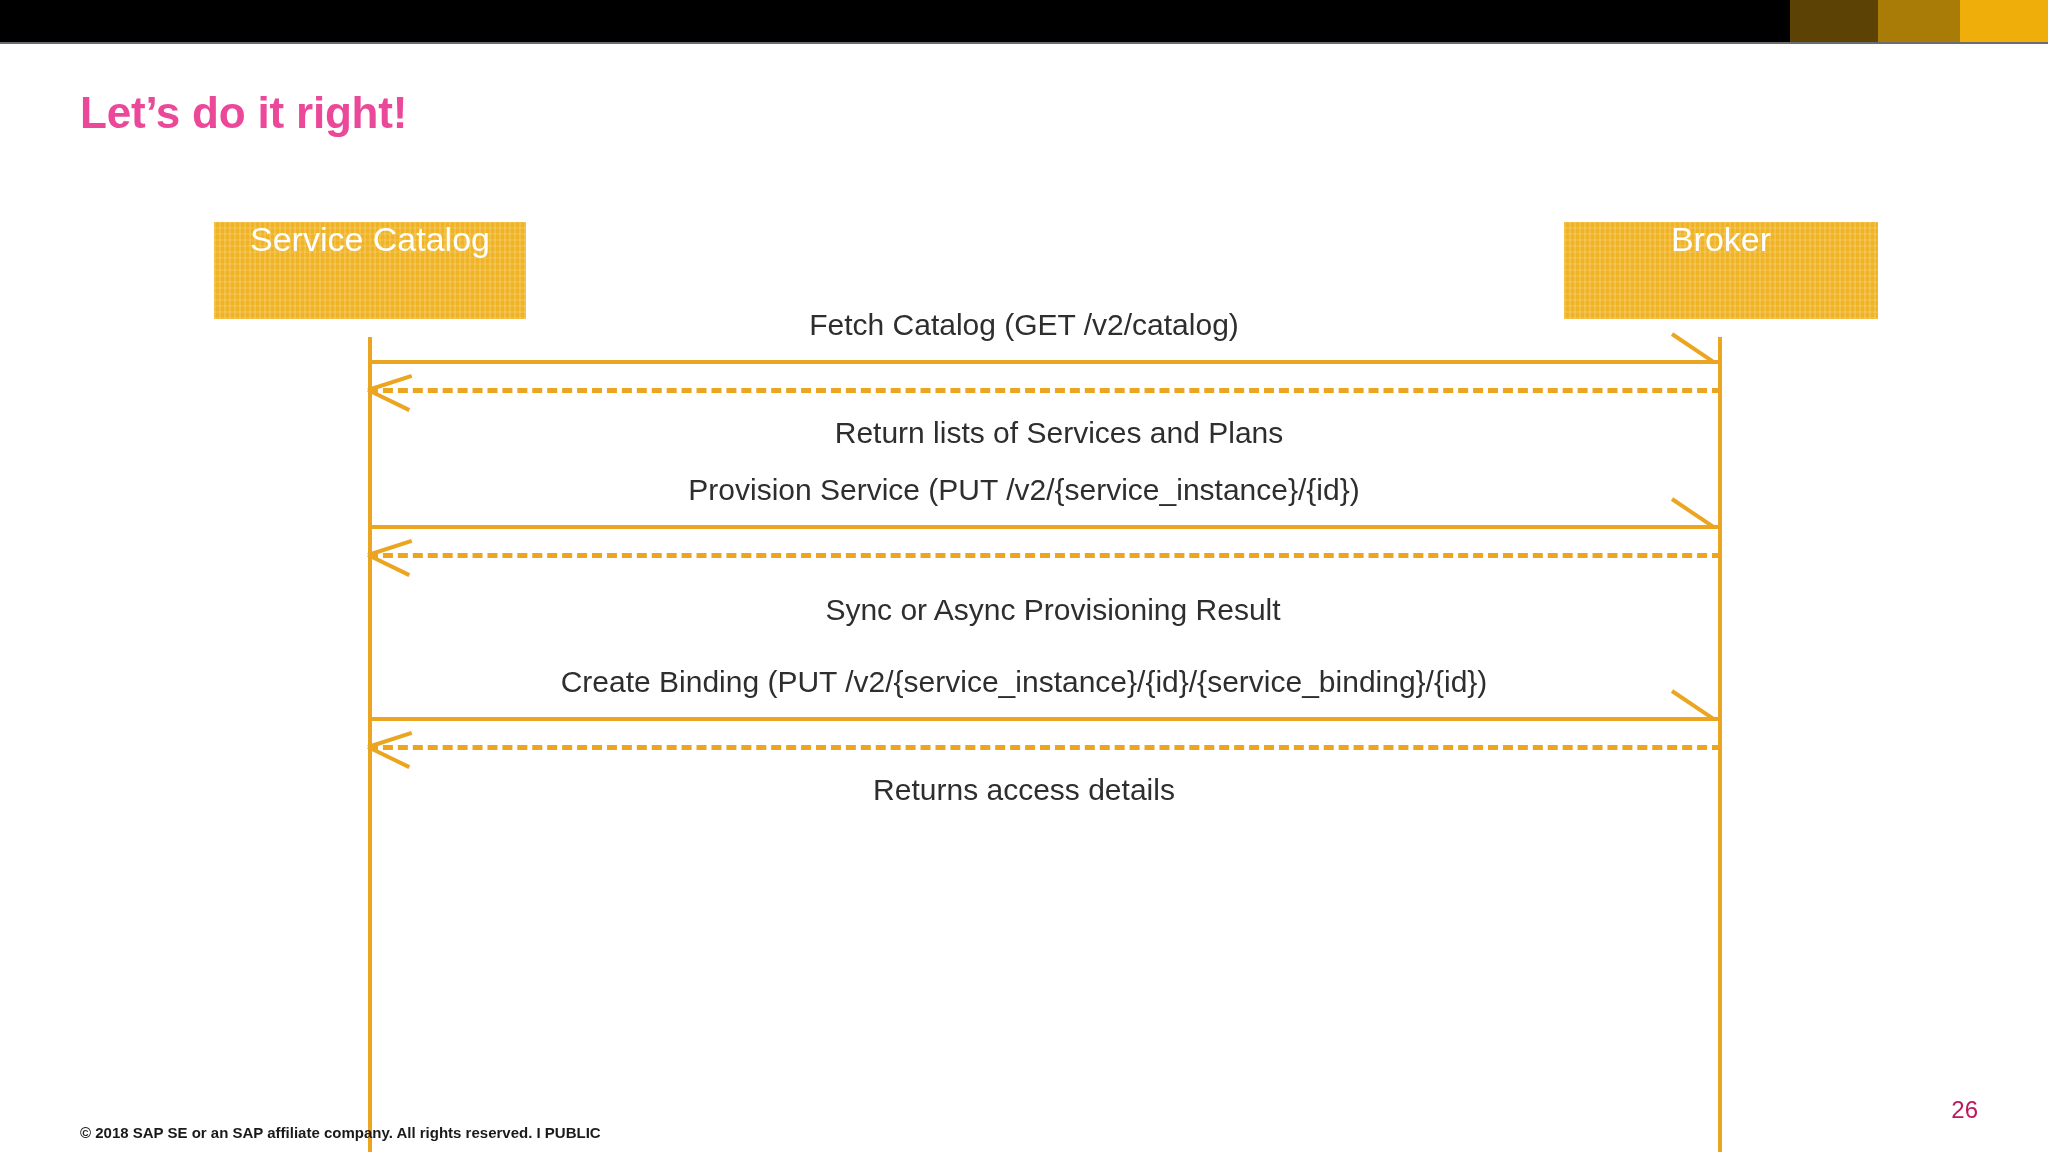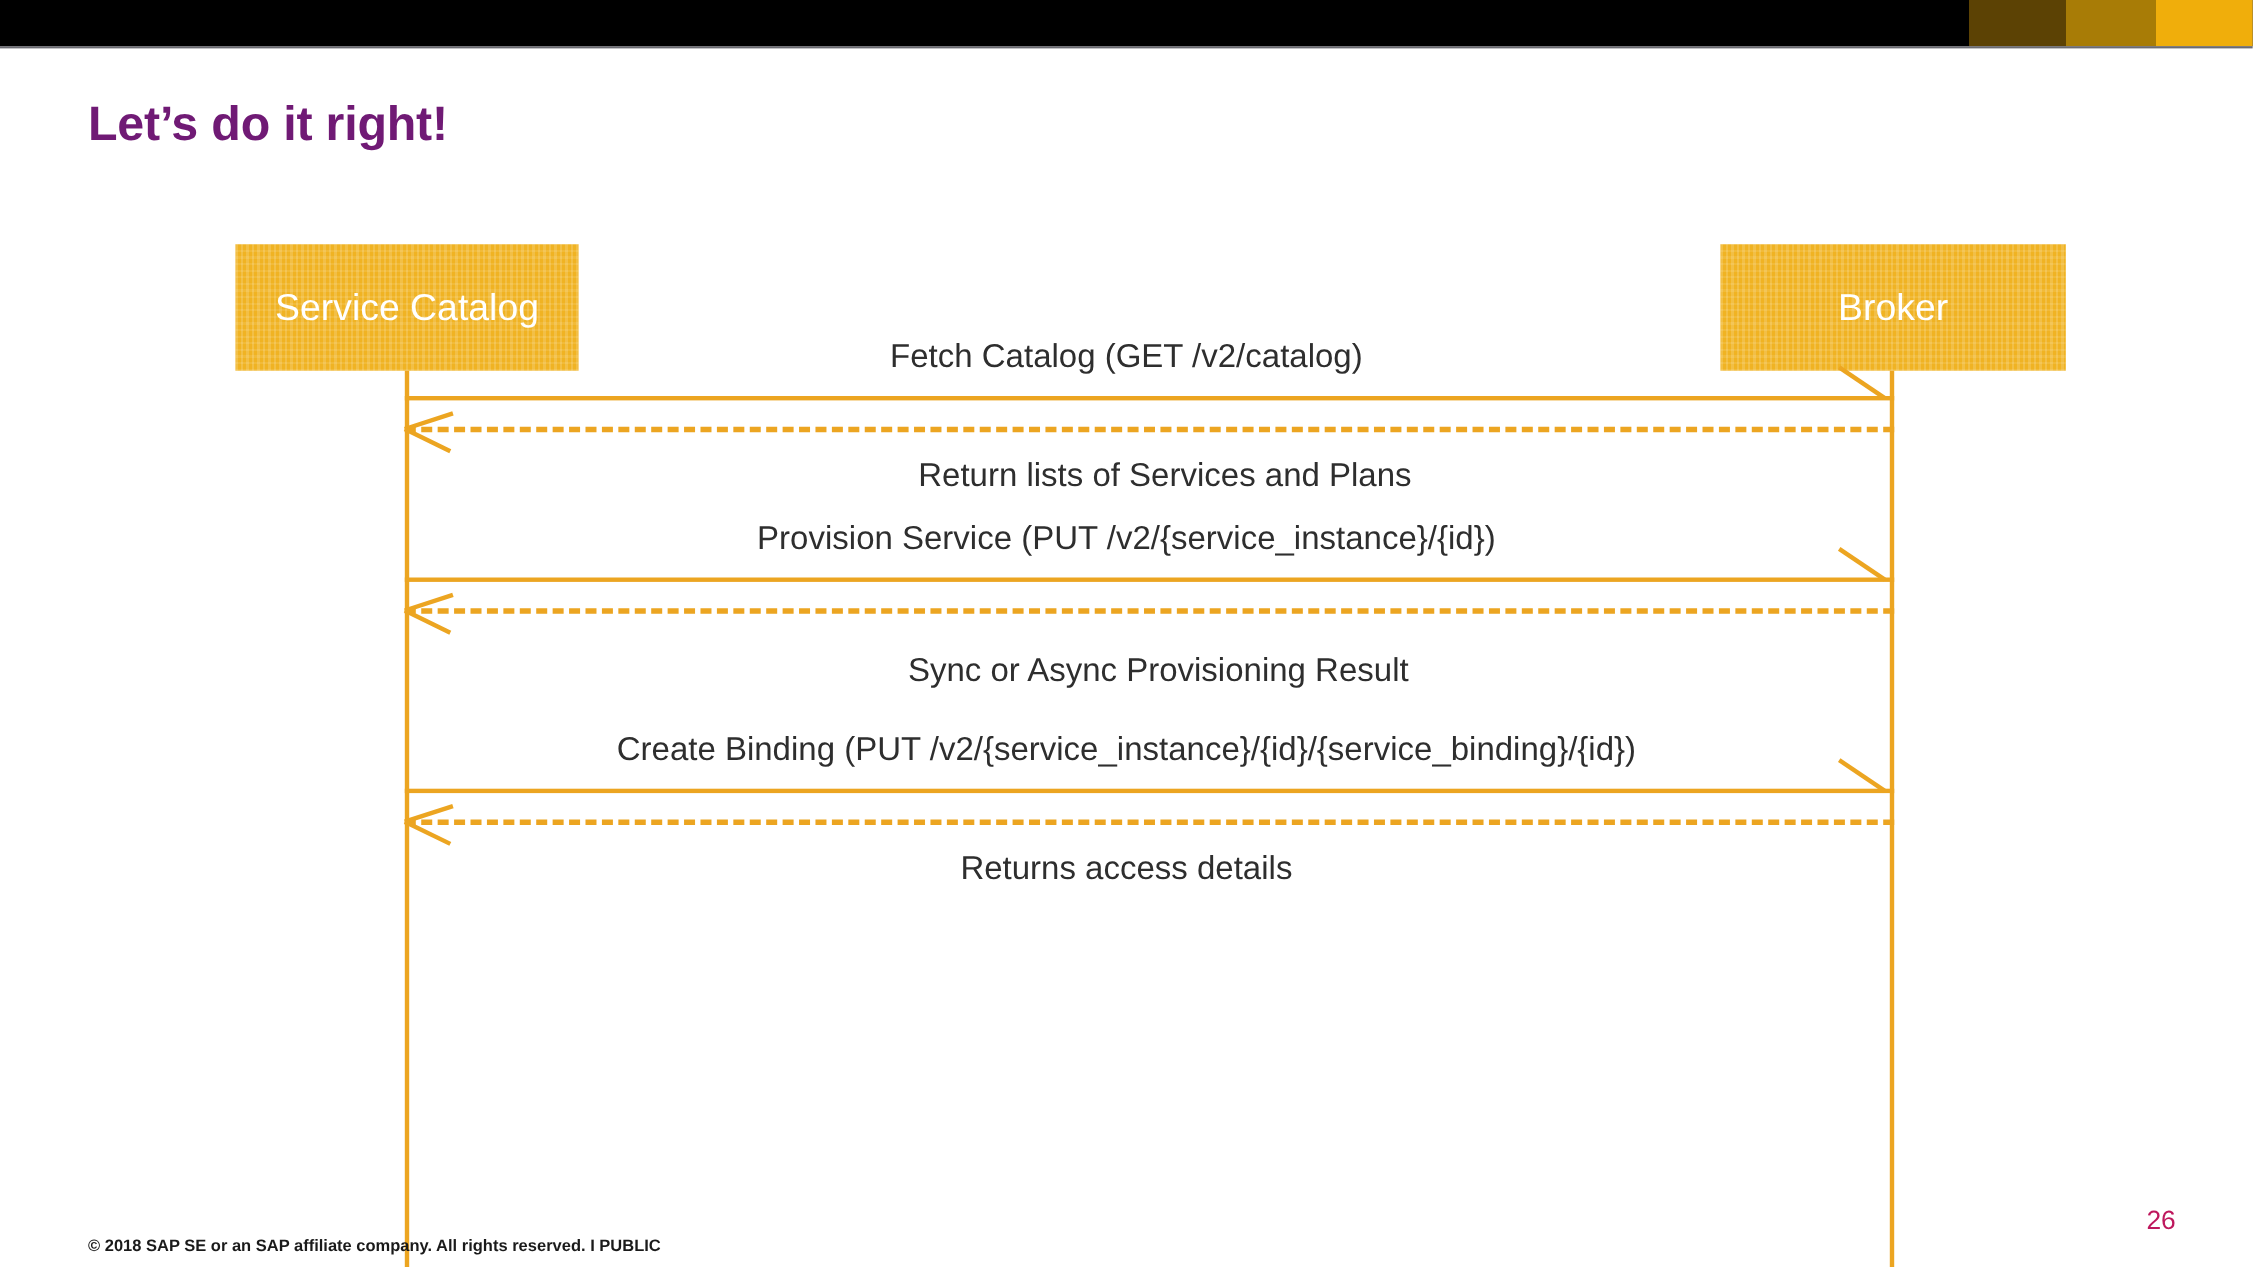--- a/index.html
+++ b/index.html
@@ -38,48 +38,47 @@
     background: #6b6b72;
   }
 
   
   #slide-title {
     position: absolute;
     left: 80px;
     top: 88px;
     font-size: 44px;
     font-weight: bold;
-    color: #701a75;
+    color: #ec4899;
     letter-spacing: -0.2px;
     white-space: nowrap;
   }
 
   
   #diagram {
     position: absolute;
     left: 0;
     top: 200px;
     width: 2048px;
     height: 840px;
   }
 
   
   .actor-box {
     position: absolute;
-    height: 115px;
+    height: 97px;
     background-color: #f0b323;
     background-image:
       repeating-linear-gradient(90deg,
         rgba(255,255,255,0.16) 0px, rgba(255,255,255,0.16) 2px,
         rgba(255,255,255,0.00) 2px, rgba(255,255,255,0.00) 5px),
       repeating-linear-gradient(0deg,
         rgba(255,255,255,0.10) 0px, rgba(255,255,255,0.10) 2px,
         rgba(255,255,255,0.00) 2px, rgba(255,255,255,0.00) 6px);
     display: flex;
-    align-items: center;
     justify-content: center;
     box-sizing: border-box;
   }
   .actor-label {
     font-size: 34px;
     color: #ffffff;
     white-space: nowrap;
     line-height: 1;
   }
   #actor-service-catalog { left: 214px; top: 22px; width: 312px; }

